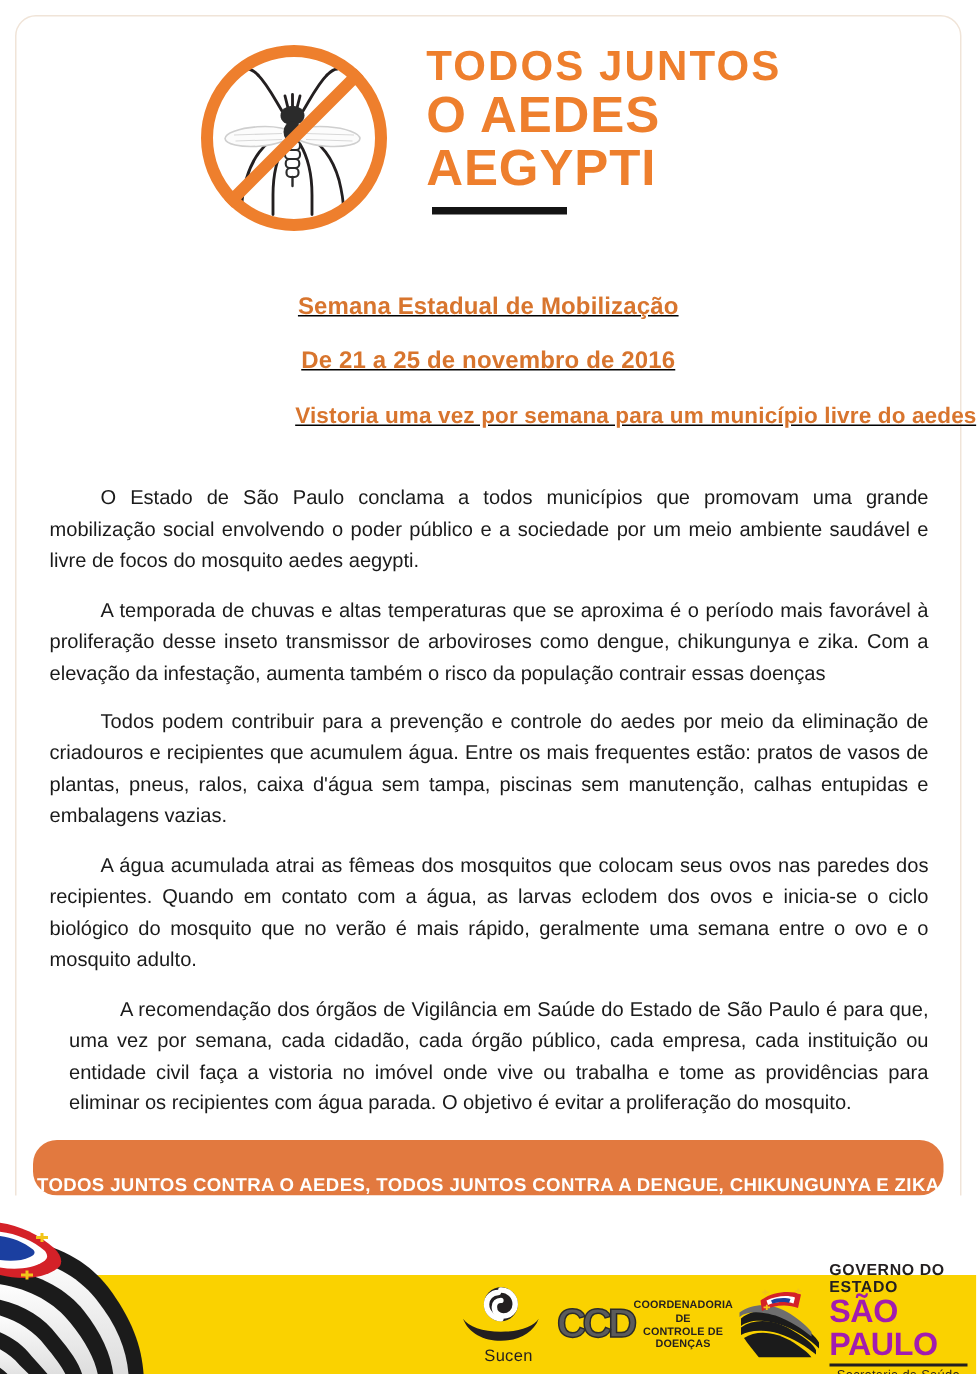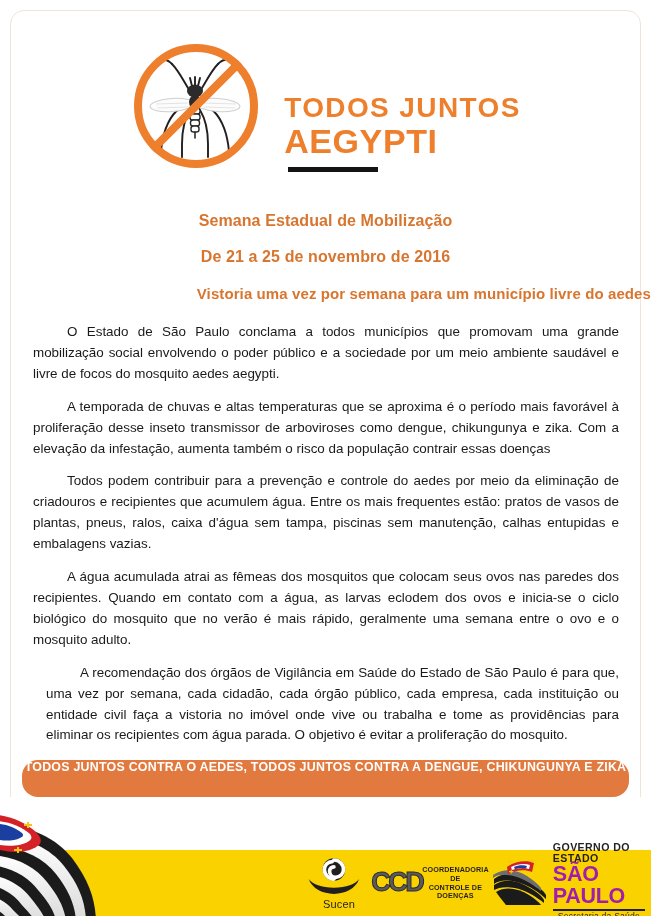--- a/index.html
+++ b/index.html
@@ -29,21 +29,21 @@
     pointer-events: none;
   }
 
   
   .header {
     position: absolute;
     left: 0; top: 22px;
     width: 651px;
     height: 150px;
     display: flex;
-    align-items: flex-end;
+    align-items: flex-start;
     justify-content: center;
     gap: 22px;
   }
 
   .ban-sign {
     position: relative;
     width: 132px;
     height: 132px;
     flex: 0 0 132px;
     margin-top: 4px;
@@ -109,23 +109,24 @@
     margin-top: 9px;
     margin-left: 4px;
     width: 90px;
     height: 5px;
     background: #141414;
   }
 
   
   .subtitles {
     position: absolute;
-    left: 0; top: 212px;
+    left: 0; top: 196px;
     width: 651px;
     text-align: center;
+    text-decoration: underline;
   }
   .sub1, .sub2 {
     color: #d8752e;
     font-weight: bold;
     font-size: 16px;
     letter-spacing: 0.1px;
   }
   .sub1 { margin-bottom: 18px; }
   .sub2 { margin-bottom: 19px; }
   .sub3 {
@@ -154,21 +155,21 @@
   .body-copy p:last-child { margin-bottom: 0; margin-left: 13px; }
 
   
   .banner {
     position: absolute;
     left: 22px; top: 760px;
     width: 607px;
     height: 37px;
     background: #e2793f;
     display: flex;
-    align-items: flex-start;
+    align-items: flex-end;
     justify-content: center;
     border-radius: 16px;
   }
   .banner-text {
     color: #ffffff;
     font-weight: bold;
     font-size: 12.4px;
     letter-spacing: 0.25px;
     white-space: nowrap;
   }
@@ -332,20 +333,21 @@
           <rect x="43" y="74" width="8" height="6" rx="2.6"></rect>
         </g>
         <path d="M47 80 L47 86" stroke="#2b2b2b" stroke-width="1.6" stroke-linecap="round"></path>
       </svg>
       <div class="ban-circle"></div>
       <div class="ban-slash"></div>
     </div>
 
     <div class="wordmark">
       <div class="wm-line wm-todos">TODOS JUNTOS</div>
+      <div class="wm-line wm-aedes">O AEDES</div>
       <div class="wm-line wm-aegypti">AEGYPTI</div>
       <div class="wm-rule"></div>
     </div>
 
   </div>
 
   <div class="subtitles">
     <div class="sub1">Semana Estadual de Mobilização</div>
     <div class="sub2">De 21 a 25 de novembro de 2016</div>
     <div class="sub3">Vistoria uma vez por semana para um município livre do aedes</div>

